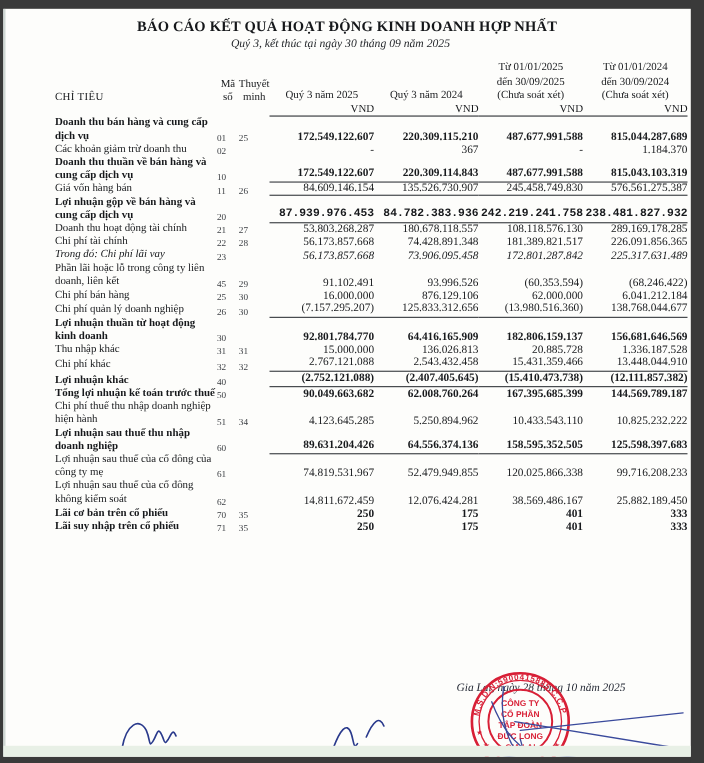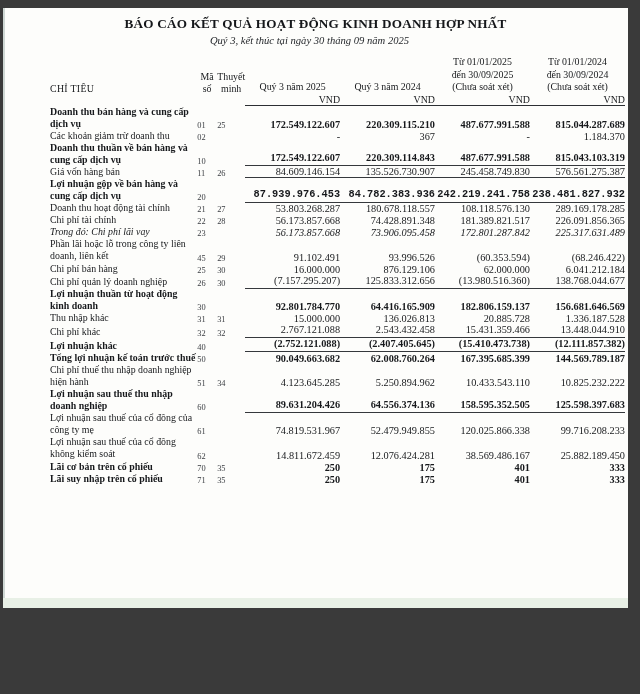--- a/index.html
+++ b/index.html
@@ -27,21 +27,21 @@
     background: #3a3a3a;
   }
   .right-bar {
     position: absolute; right: 0; top: 0;
     width: 12px; height: 694px;
     background: #3a3a3a;
   }
   .page {
     position: absolute;
     left: 3px; top: 8px;
-    width: 625px; height: 600px;
+    width: 625px; height: 680px;
     background: #fdfdfb;
     overflow: hidden;
   }
   .left-edge {
     position: absolute; left: 0; top: 0;
     width: 2px; height: 680px;
     background: #cfd8d4;
   }
   .bottom-tint {
     position: absolute; left: 0; bottom: 0;

